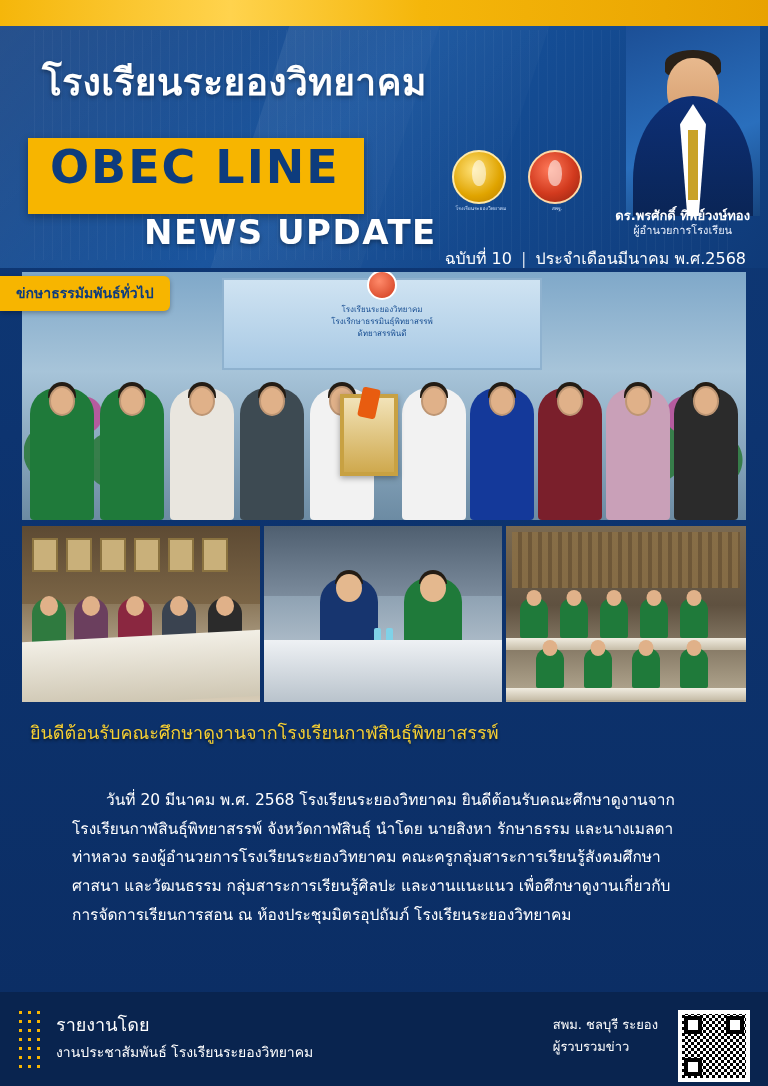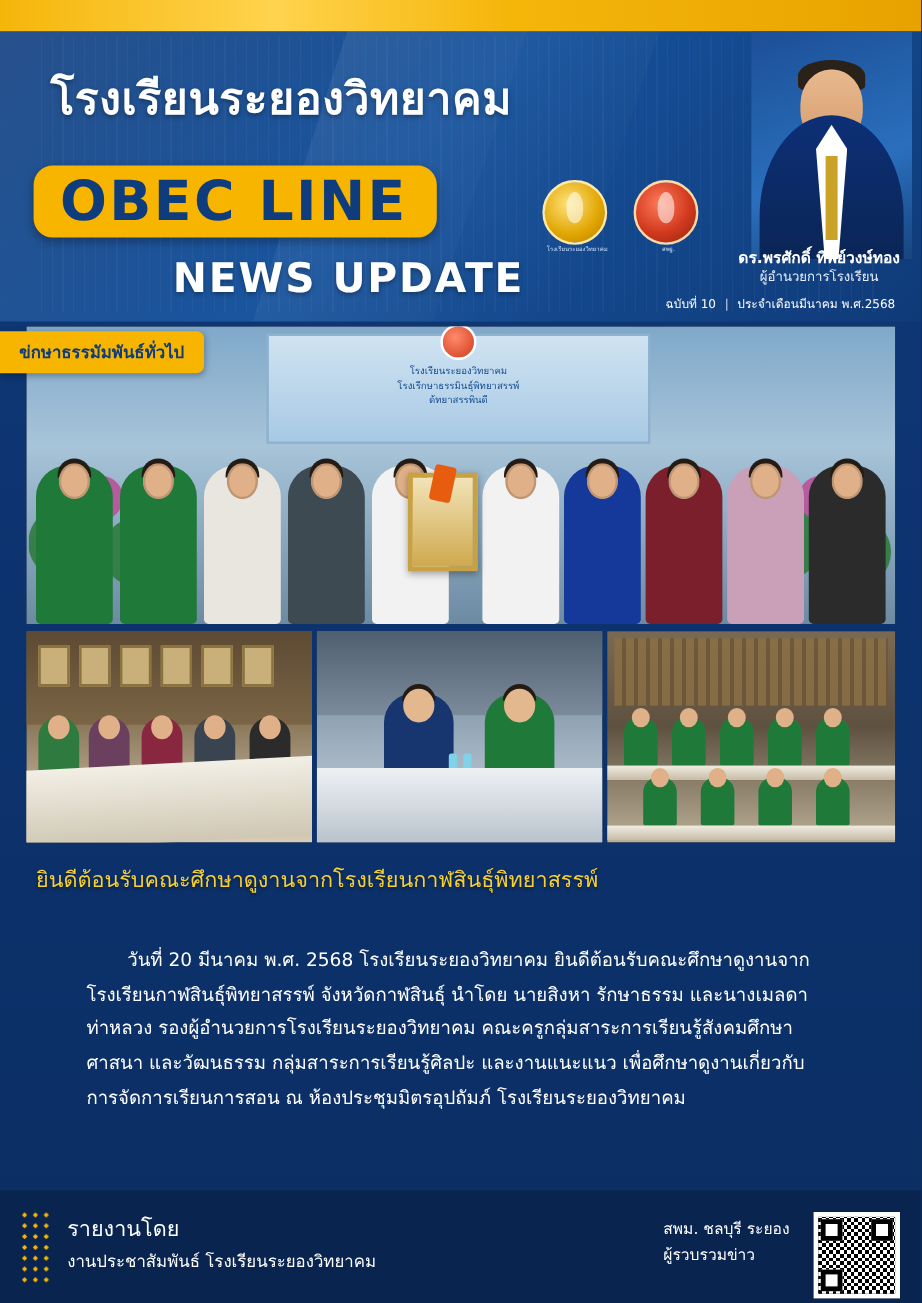--- a/index.html
+++ b/index.html
@@ -51,37 +51,36 @@
     position: absolute; top: 52px; left: 42px;
     font-size: 37px; font-weight: bold; color: #fff;
     letter-spacing: .5px;
     text-shadow: 0 2px 4px rgba(0,0,0,.35);
     font-family: "DejaVu Sans", "Liberation Sans", sans-serif;
   }
 
   .obec-box {
     position: absolute; top: 138px; left: 28px;
     background: #f7b500;
-    padding: 6px 24px 8px 22px;
+    padding: 6px 24px 24px 22px;
     box-shadow: 0 3px 8px rgba(0,0,0,.3);
-    border-radius: 16px;
   }
   .obec-box .obec-text {
     font-size: 46px; font-weight: bold; color: #0e3c7d;
     letter-spacing: 2px; line-height: 1;
   }
   .news-update {
     position: absolute; top: 212px; left: 144px;
     font-size: 34px; font-weight: bold; color: #fff;
     letter-spacing: 1.5px;
     text-shadow: 0 2px 4px rgba(0,0,0,.35);
   }
   .issue-line {
     position: absolute; top: 246px; right: 22px;
-    font-size: 10px; color: #fff;
+    font-size: 16px; color: #fff;
   }
   .issue-line span.sep { opacity: .8; margin: 0 4px; }
 
   
   .emblem {
     position: absolute; top: 150px; width: 58px; height: 64px;
   }
   .emblem.e1 { left: 452px; }
   .emblem.e2 { left: 528px; }
   .emblem .ring {

